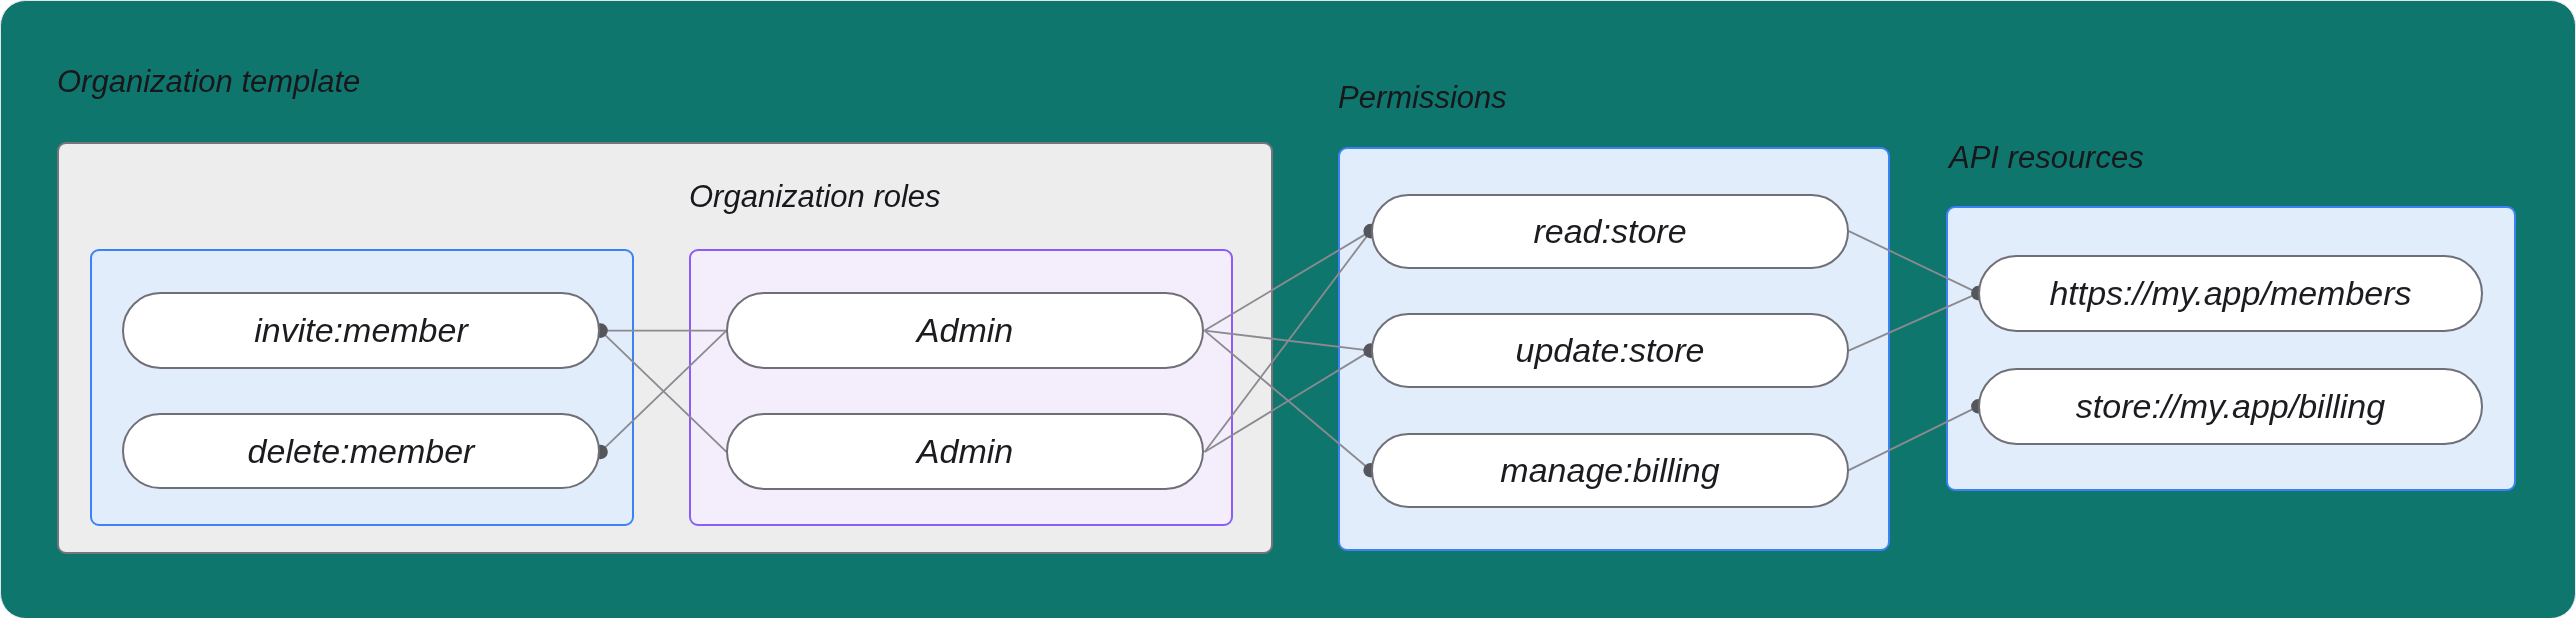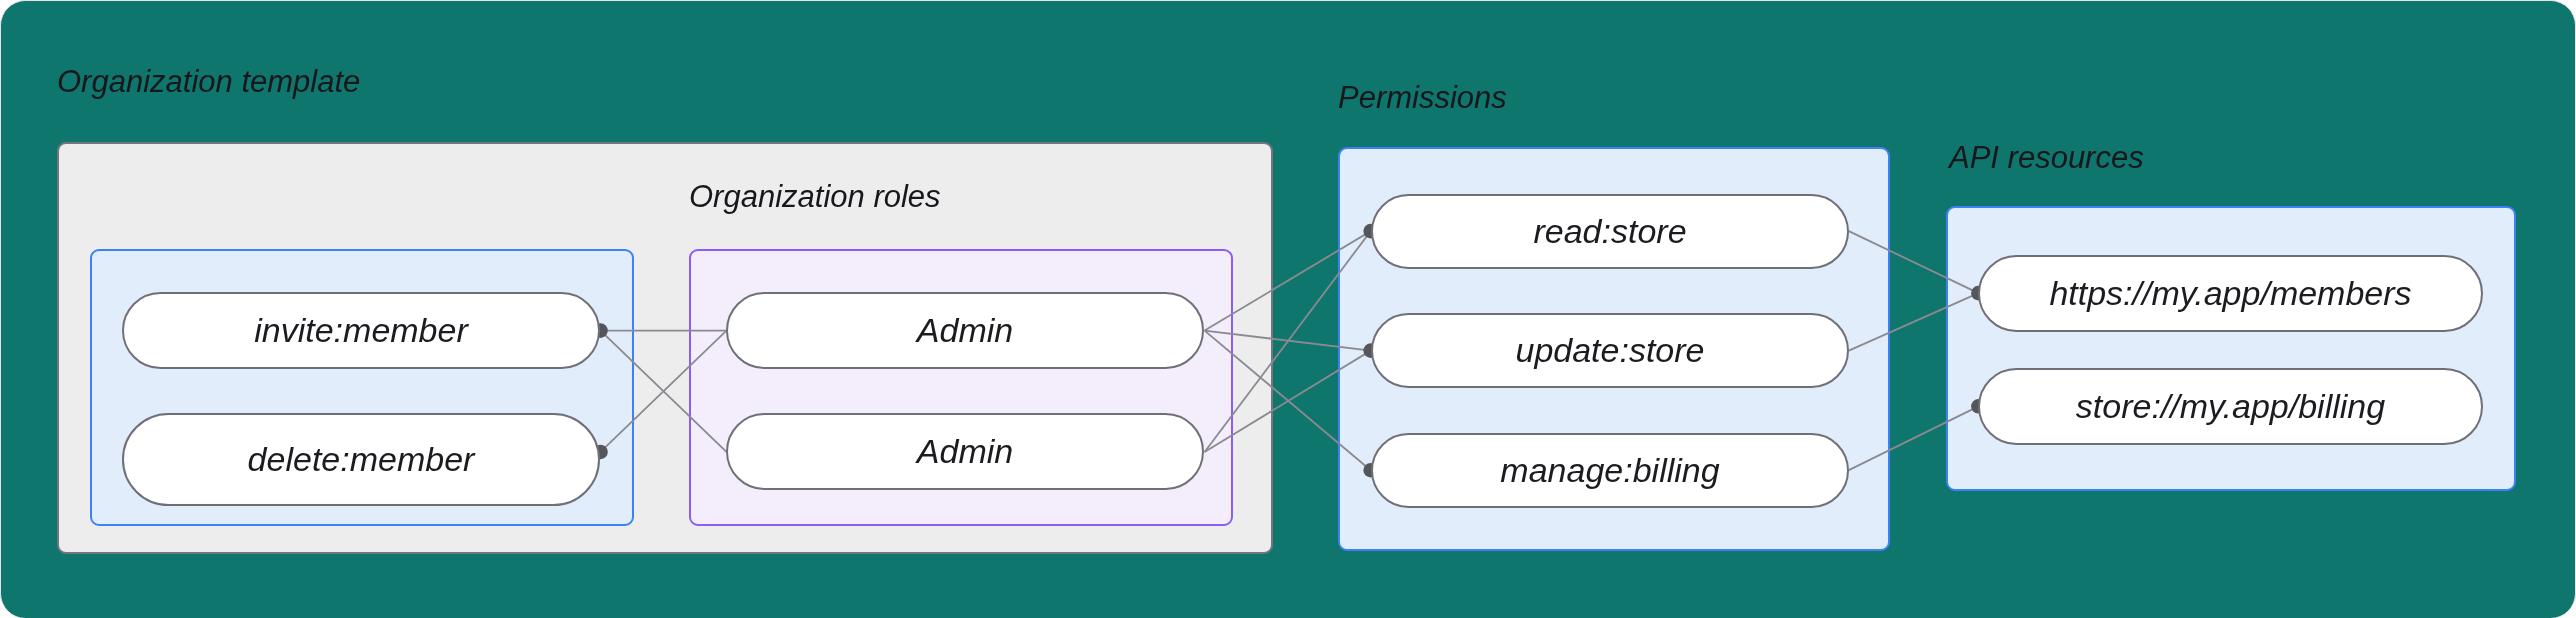--- a/index.html
+++ b/index.html
@@ -58,21 +58,21 @@
     <circle cx="2167" cy="320" r="8"></circle>
     <circle cx="2167" cy="444" r="8"></circle>
   </svg>
 
   <div class="label" style="left:56px;top:62px;">Organization template</div>
   <div class="label" style="left:688px;top:177px;">Organization roles</div>
   <div class="label" style="left:1337px;top:78px;">Permissions</div>
   <div class="label" style="left:1948px;top:138px;">API resources</div>
 
   <div class="pill" style="left:121px;top:291px;width:478px;height:77px;text-align:center;">invite:member</div>
-  <div class="pill" style="left:121px;top:412px;width:478px;height:93px;">delete:member</div>
+  <div class="pill" style="left:121px;top:412px;width:478px;height:76px;">delete:member</div>
 
   <div class="pill" style="left:725px;top:291px;width:478px;height:77px;">Admin</div>
   <div class="pill" style="left:725px;top:412px;width:478px;height:77px;">Admin</div>
 
   <div class="pill" style="left:1370px;top:193px;width:478px;height:75px;">read:store</div>
   <div class="pill" style="left:1370px;top:312px;width:478px;height:75px;">update:store</div>
   <div class="pill" style="left:1370px;top:432px;width:478px;height:75px;">manage:billing</div>
 
   <div class="pill" style="left:1977px;top:254px;width:505px;height:77px;">https://my.app/members</div>
   <div class="pill" style="left:1977px;top:367px;width:505px;height:77px;">store://my.app/billing</div>

